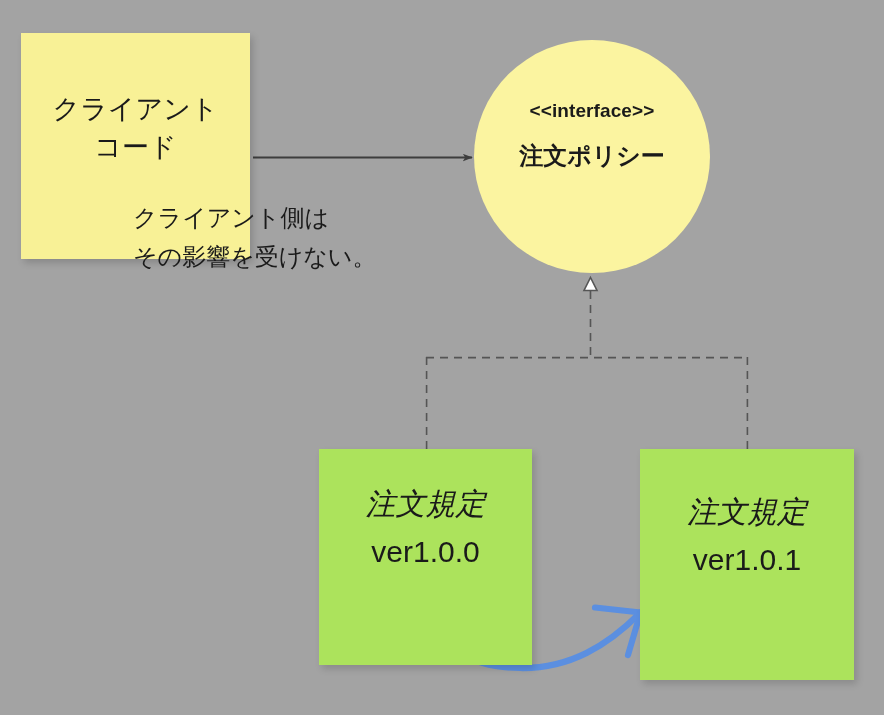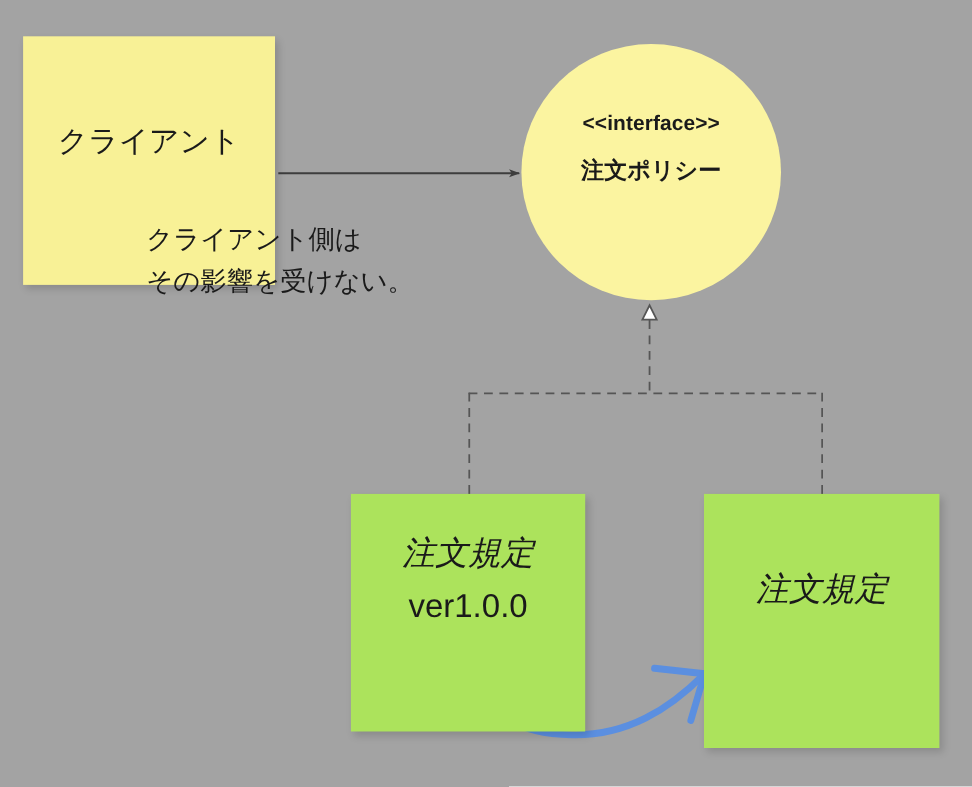--- a/index.html
+++ b/index.html
@@ -56,21 +56,21 @@
     border-radius: 50%;
     font-size: 20px;
     padding-bottom: 42px;
   }
   .circle-interface .stereotype {
     font-size: 19px;
     letter-spacing: 0.1px;
     white-space: nowrap;
   }
   .circle-interface .iname {
-    font-size: 21px;
+    font-size: 24px;
     white-space: nowrap;
     margin-top: 14px;
   }
 
   
   .sticky-green {
     background: #ACE35C;
     box-shadow: 3px 4px 7px rgba(0,0,0,0.15);
     font-size: 30px;
   }
@@ -137,34 +137,36 @@
     <line x1="747.4" y1="357" x2="747.4" y2="449" stroke="#555555" stroke-width="1.6" stroke-dasharray="8 6"></line>
 
     
     <path d="M447 613 C443 650 470 667 520 668 C570 669 608 645 640 613" fill="none" stroke="#5B8FE0" stroke-width="6.2" stroke-linecap="round"></path>
     <path d="M640.5 612.5 L595 607.5" fill="none" stroke="#5B8FE0" stroke-width="6.2" stroke-linecap="round"></path>
     <path d="M640.5 612.5 L628 655" fill="none" stroke="#5B8FE0" stroke-width="6.2" stroke-linecap="round"></path>
   </svg>
 
   <div class="node sticky-yellow" style="background: rgb(248, 241, 150);">
     <span class="line">クライアント</span>
+    <span class="line">コード</span>
   </div>
 
   <div class="node circle-interface" style="background: rgb(251, 244, 160); font-weight: bold;">
     <span class="stereotype">&lt;&lt;interface&gt;&gt;</span>
     <span class="iname">注文ポリシー</span>
   </div>
 
   <div class="note">
     <div>クライアント側は</div>
     <div>その影響を受けない。</div>
   </div>
 
   <div class="node sticky-green box-v100" style="background: rgb(172, 227, 92);">
     <span class="title">注文規定</span>
     <span class="ver">ver1.0.0</span>
   </div>
 
   <div class="node sticky-green box-v101" style="background: rgb(172, 227, 92);">
     <span class="title">注文規定</span>
+    <span class="ver">ver1.0.1</span>
   </div>
 
 </div>
 
 </body></html>

